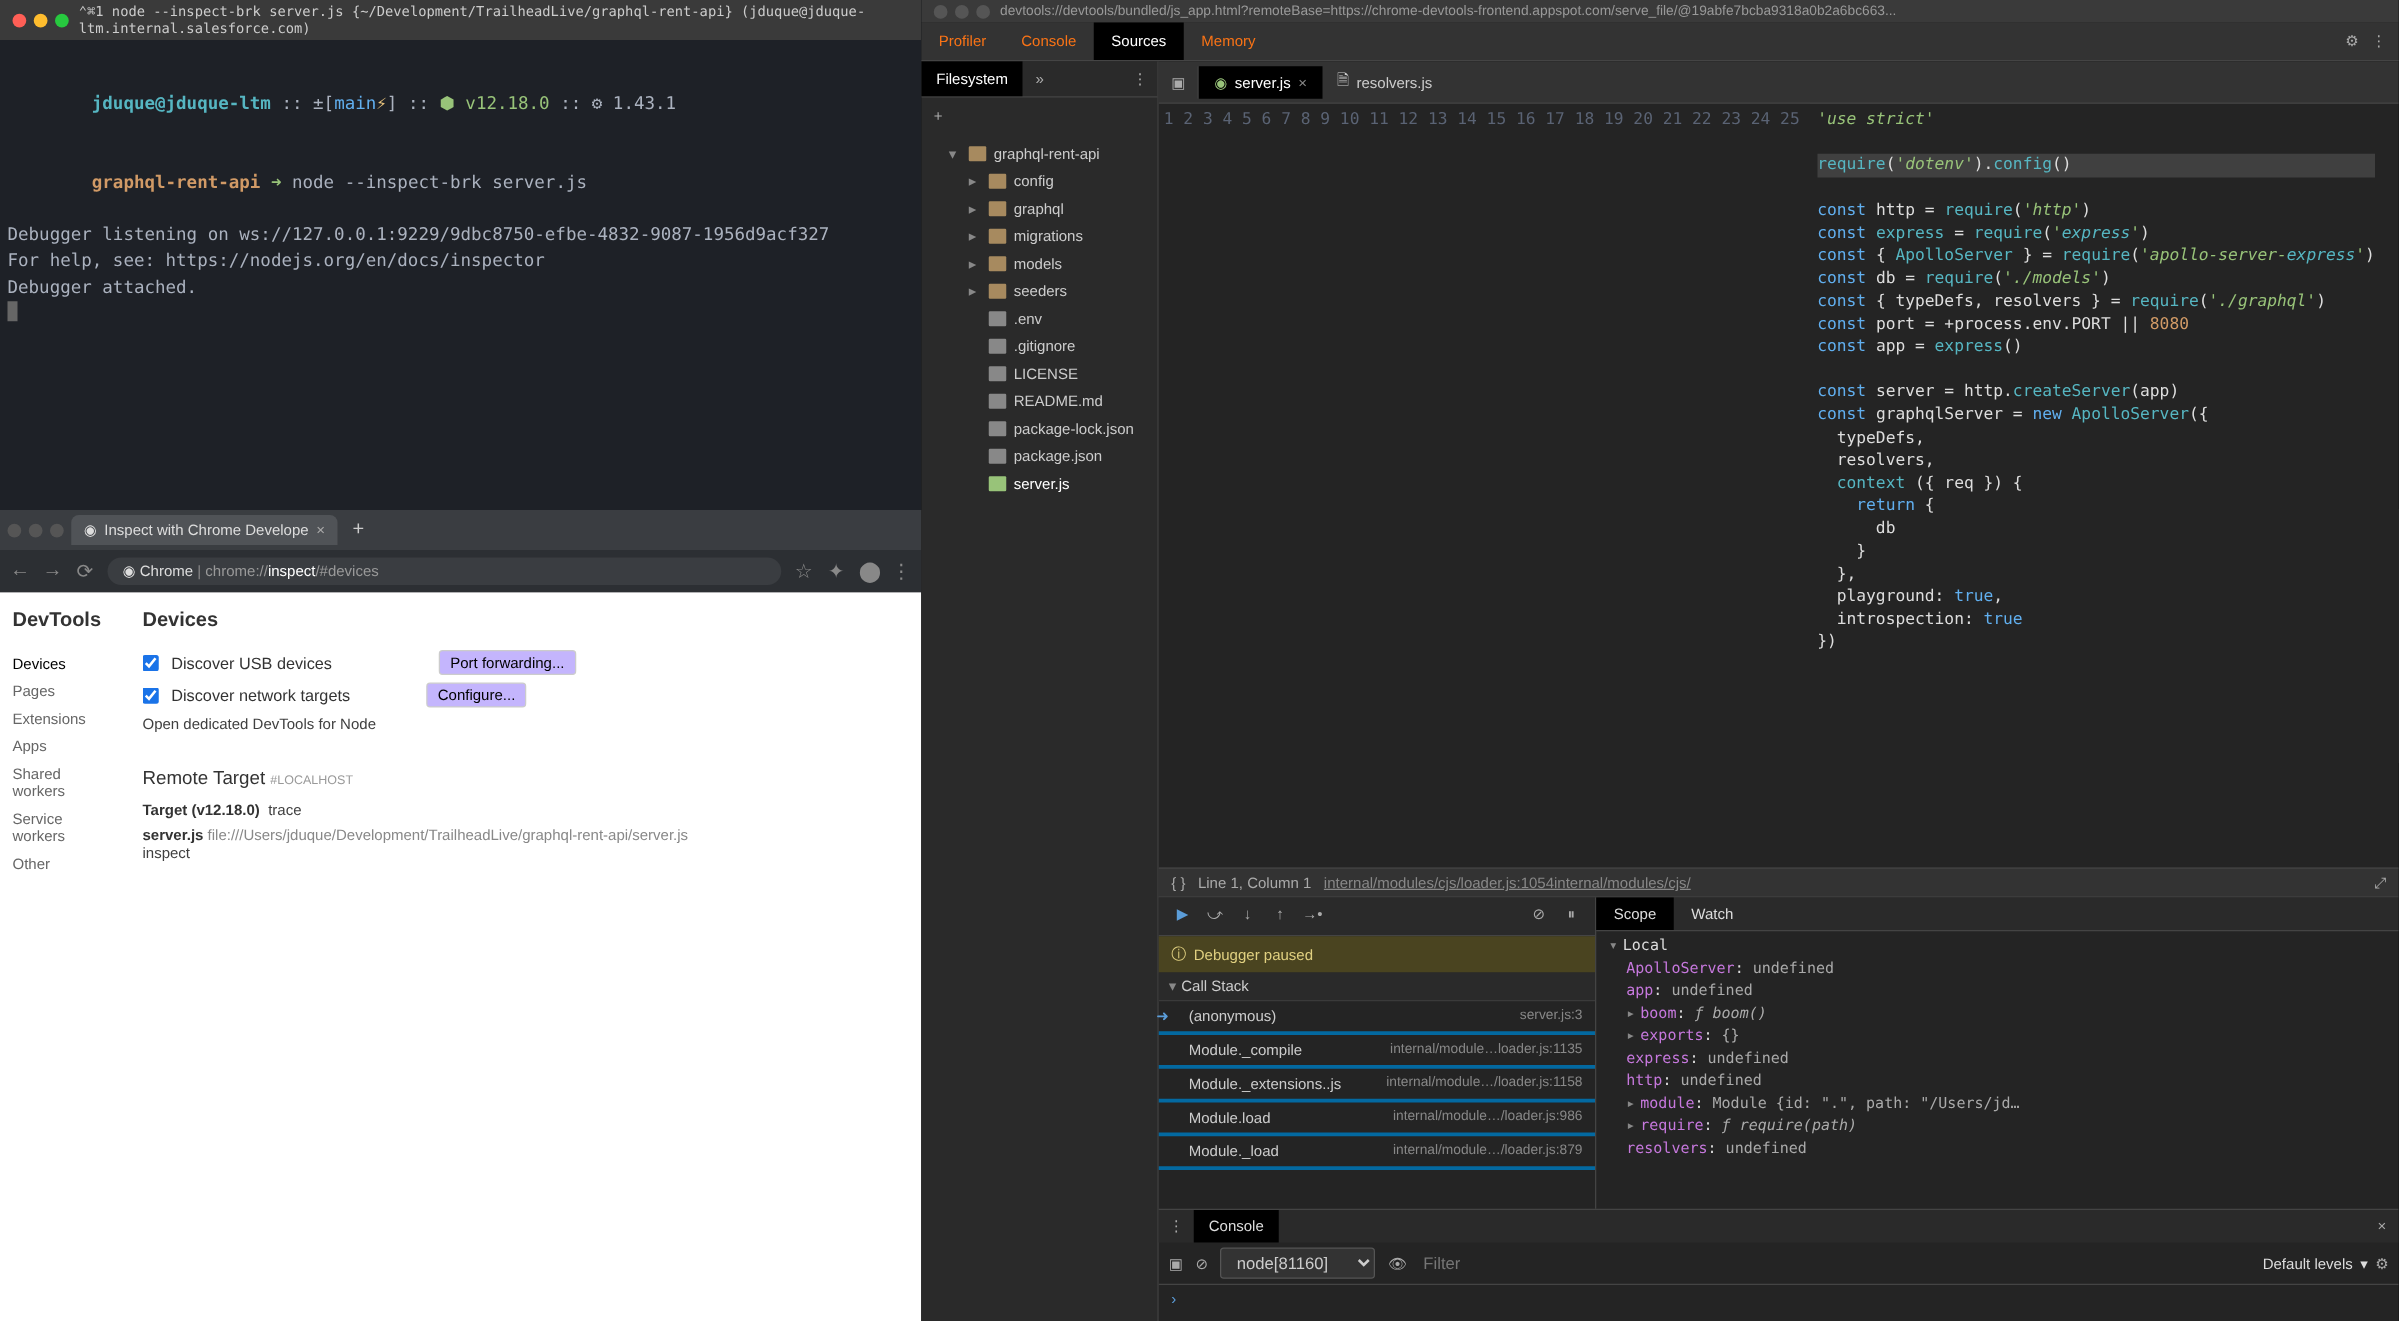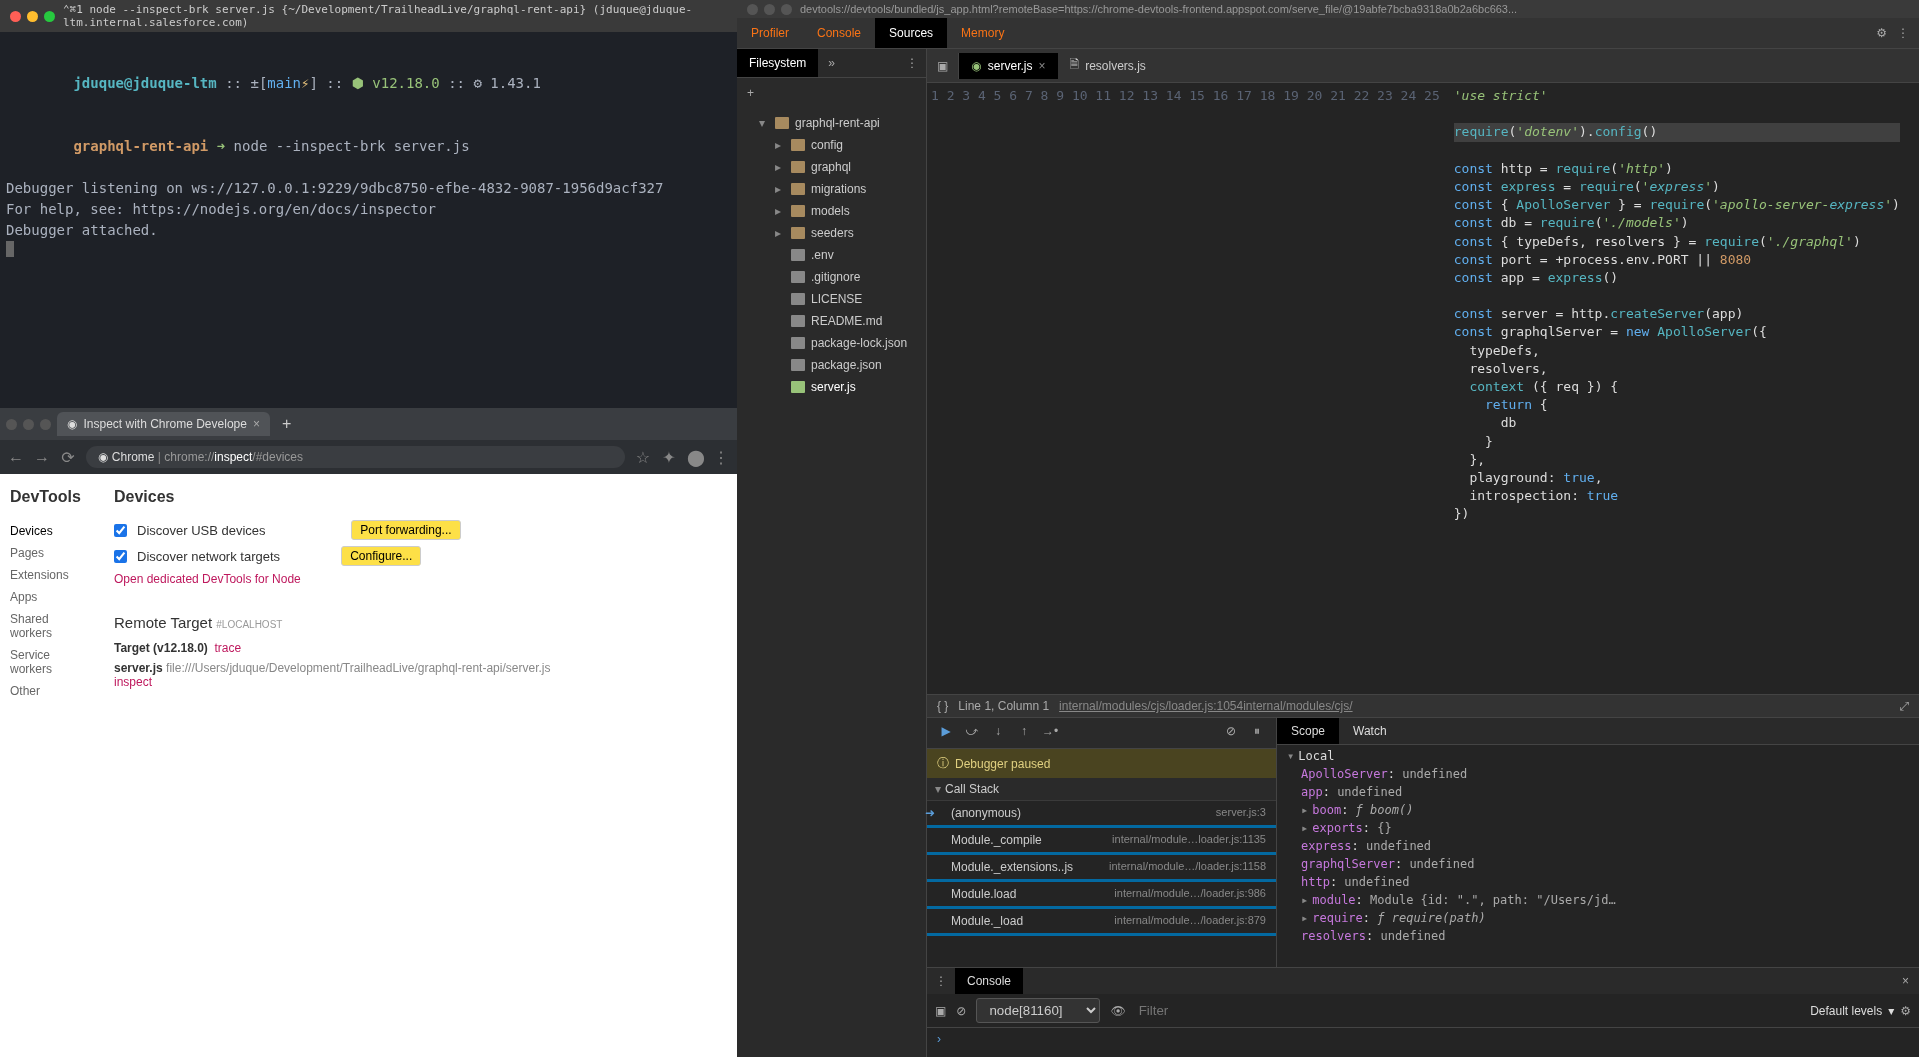--- a/index.html
+++ b/index.html
@@ -29,22 +29,22 @@
 .addr-bar { flex: 1; background: #3a3d41; border-radius: 14px; padding: 4px 12px; color: #ddd; font-size: 12px; }
 .addr-bold { color: #fff; }
 .chrome-body { display: flex; flex: 1; background: #fff; color: #333; }
 .dt-sidebar { width: 100px; padding: 14px 10px; font-size: 13px; }
 .dt-sidebar h3 { font-size: 16px; margin-bottom: 14px; }
 .dt-sidebar div { padding: 4px 0; color: #666; cursor: pointer; font-size: 12px; }
 .dt-sidebar div.active { color: #000; font-weight: 500; }
 .dt-main { flex: 1; padding: 14px; font-size: 13px; }
 .dt-main h3 { font-size: 16px; margin-bottom: 14px; }
 .row { display: flex; align-items: center; gap: 10px; margin: 6px 0; }
-.btn { border: 1px solid #ccc; background: #fde047; padding: 2px 8px; border-radius: 3px; font-size: 12px; }
-.link { color: #be185d; cursor: pointer; font-size: 12px; }
+.btn { border: 1px solid #ccc; background: #c4b5fd; padding: 2px 8px; border-radius: 3px; font-size: 12px; }
+.link { color: #404040; cursor: pointer; font-size: 12px; }
 .rt-title { font-size: 15px; margin-top: 28px; }
 .rt-sub { color: #999; font-size: 10px; }
 .target { margin-top: 10px; font-size: 12px; }
 
 
 .devtools { grid-row: 1 / 3; grid-column: 2; background: #242424; color: #ddd; display: flex; flex-direction: column; font-size: 12px; }
 .dt-title { background: #3a3a3a; padding: 3px 10px; font-size: 11px; color: #999; display: flex; align-items: center; gap: 8px; }
 .dt-tabbar { background: #333; display: flex; align-items: center; border-bottom: 1px solid #444; }
 .dt-tab { padding: 8px 14px; color: #f97316; cursor: pointer; }
 .dt-tab.active { background: #000; color: #fff; }
@@ -407,21 +407,20 @@
               <div class="scope-tab active">Scope</div>
               <div class="scope-tab">Watch</div>
             </div>
             <div class="scope-body" id="scope">
               <div class="scope-line expand open"><span>Local</span></div>
             <div class="scope-line " style="padding-left:24px"><span class="var">ApolloServer</span>: <span class="val ">undefined</span></div>
                 <div class="scope-line " style="padding-left:24px"><span class="var">app</span>: <span class="val ">undefined</span></div>
                 <div class="scope-line expand" style="padding-left:24px"><span class="var">boom</span>: <span class="val fn">ƒ boom()</span></div>
                 <div class="scope-line expand" style="padding-left:24px"><span class="var">exports</span>: <span class="val ">{}</span></div>
                 <div class="scope-line " style="padding-left:24px"><span class="var">express</span>: <span class="val ">undefined</span></div>
-                <div class="scope-line " style="padding-left:24px"><span class="var">graphqlServer</span>: <span class="val ">undefined</span></div>
                 <div class="scope-line " style="padding-left:24px"><span class="var">http</span>: <span class="val ">undefined</span></div>
                 <div class="scope-line expand" style="padding-left:24px"><span class="var">module</span>: <span class="val ">Module {id: ".", path: "/Users/jd…</span></div>
                 <div class="scope-line expand" style="padding-left:24px"><span class="var">require</span>: <span class="val fn">ƒ require(path)</span></div>
                 <div class="scope-line " style="padding-left:24px"><span class="var">resolvers</span>: <span class="val ">undefined</span></div>
               </div>
           </div>
         </div>
         <div class="console-panel">
           <div class="console-hdr">
             <span style="padding:0 8px;color:#aaa">⋮</span>

